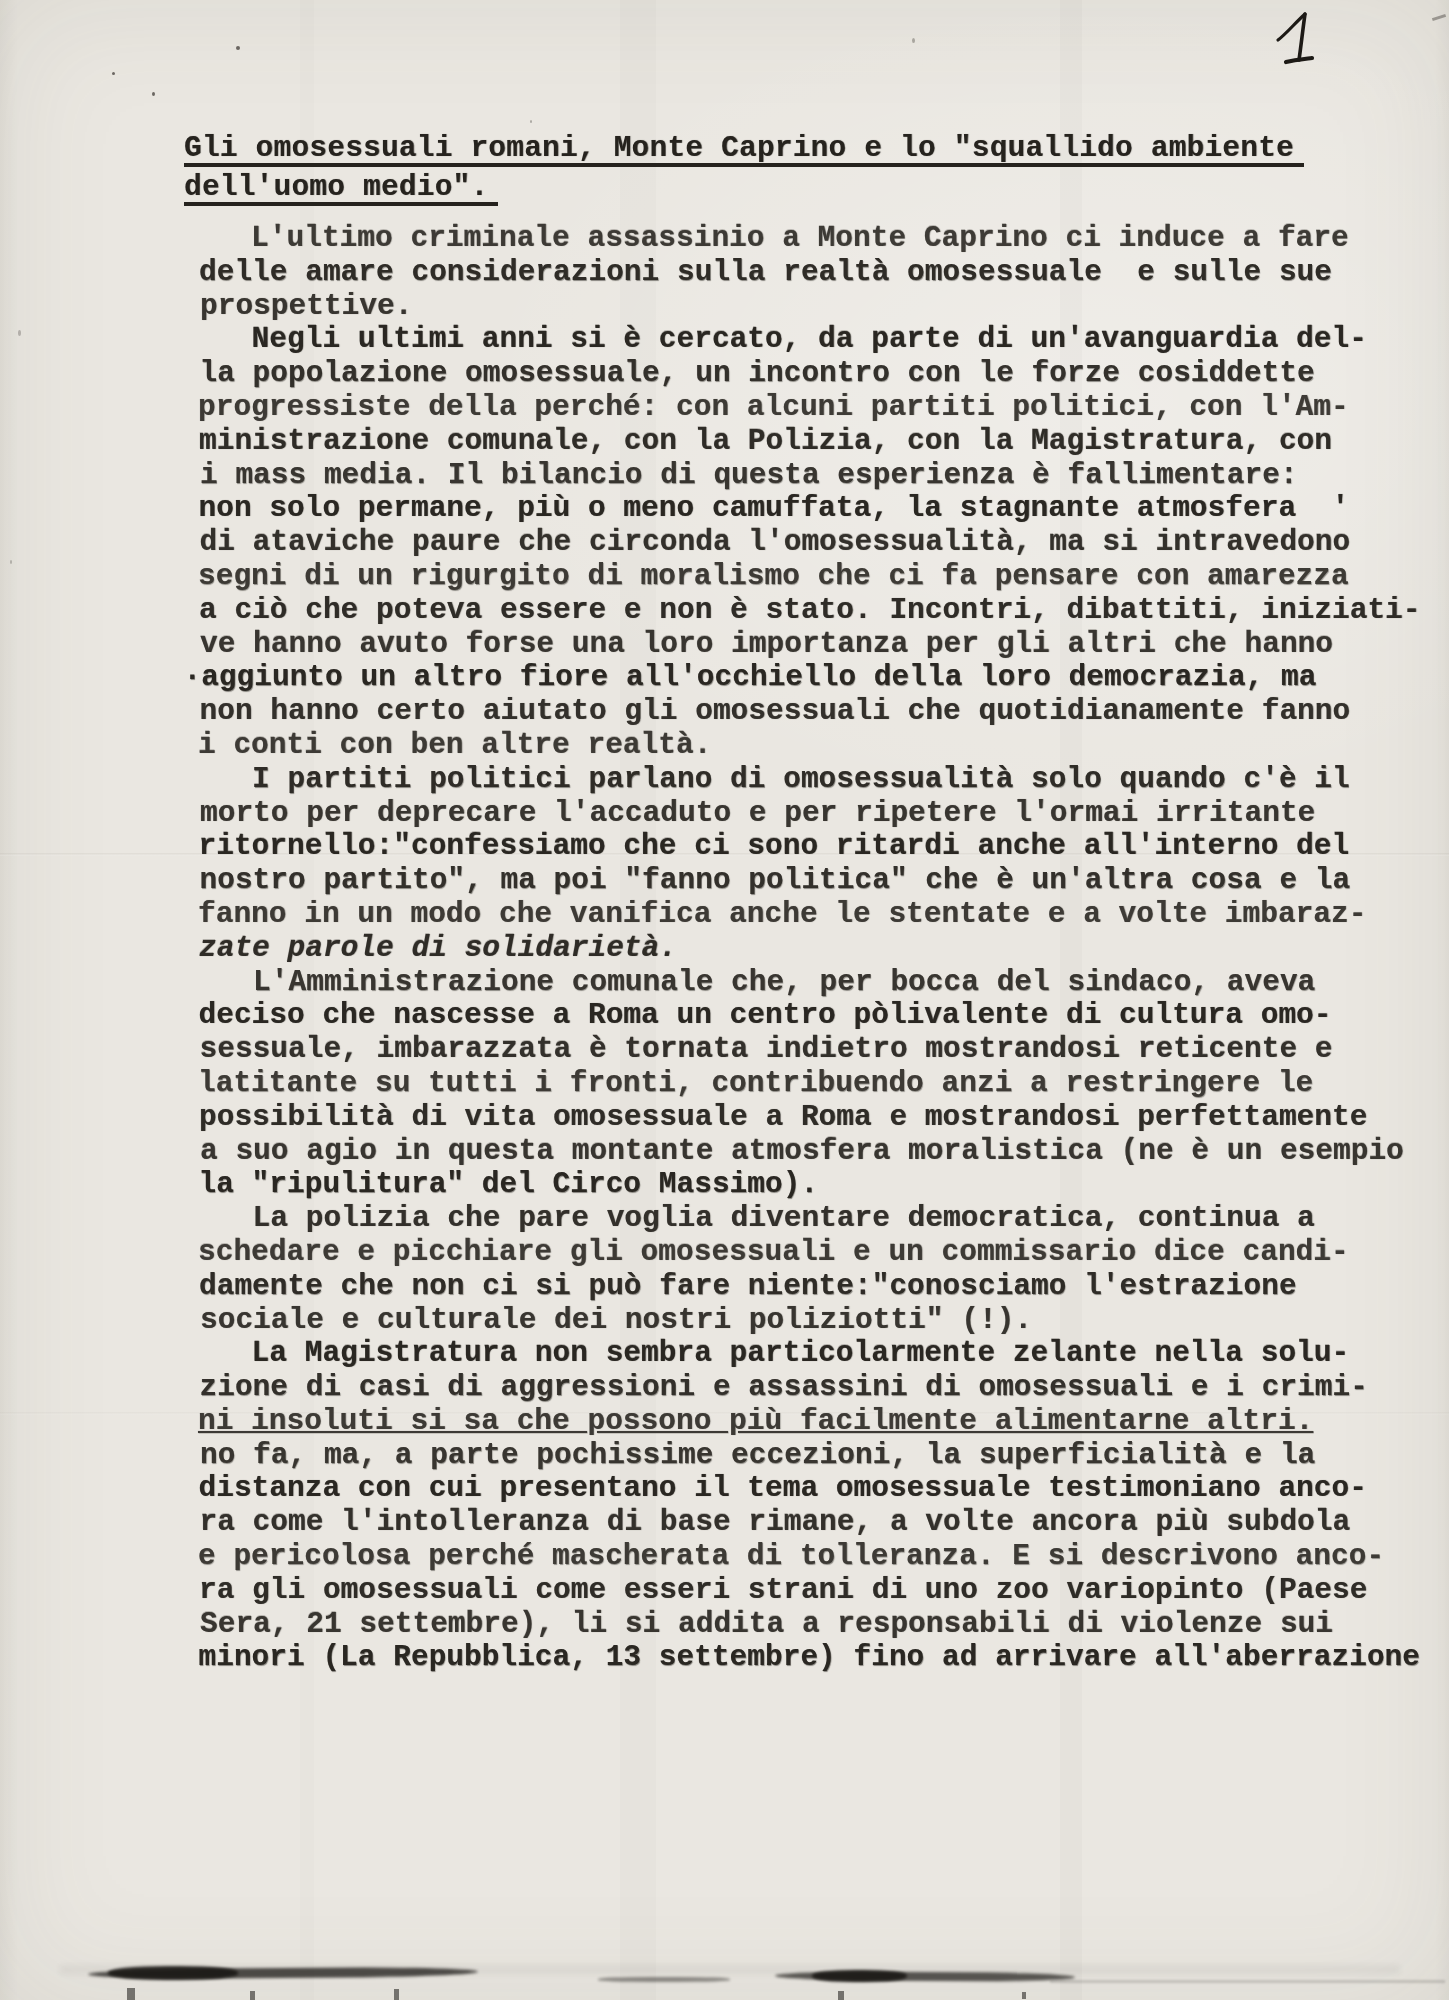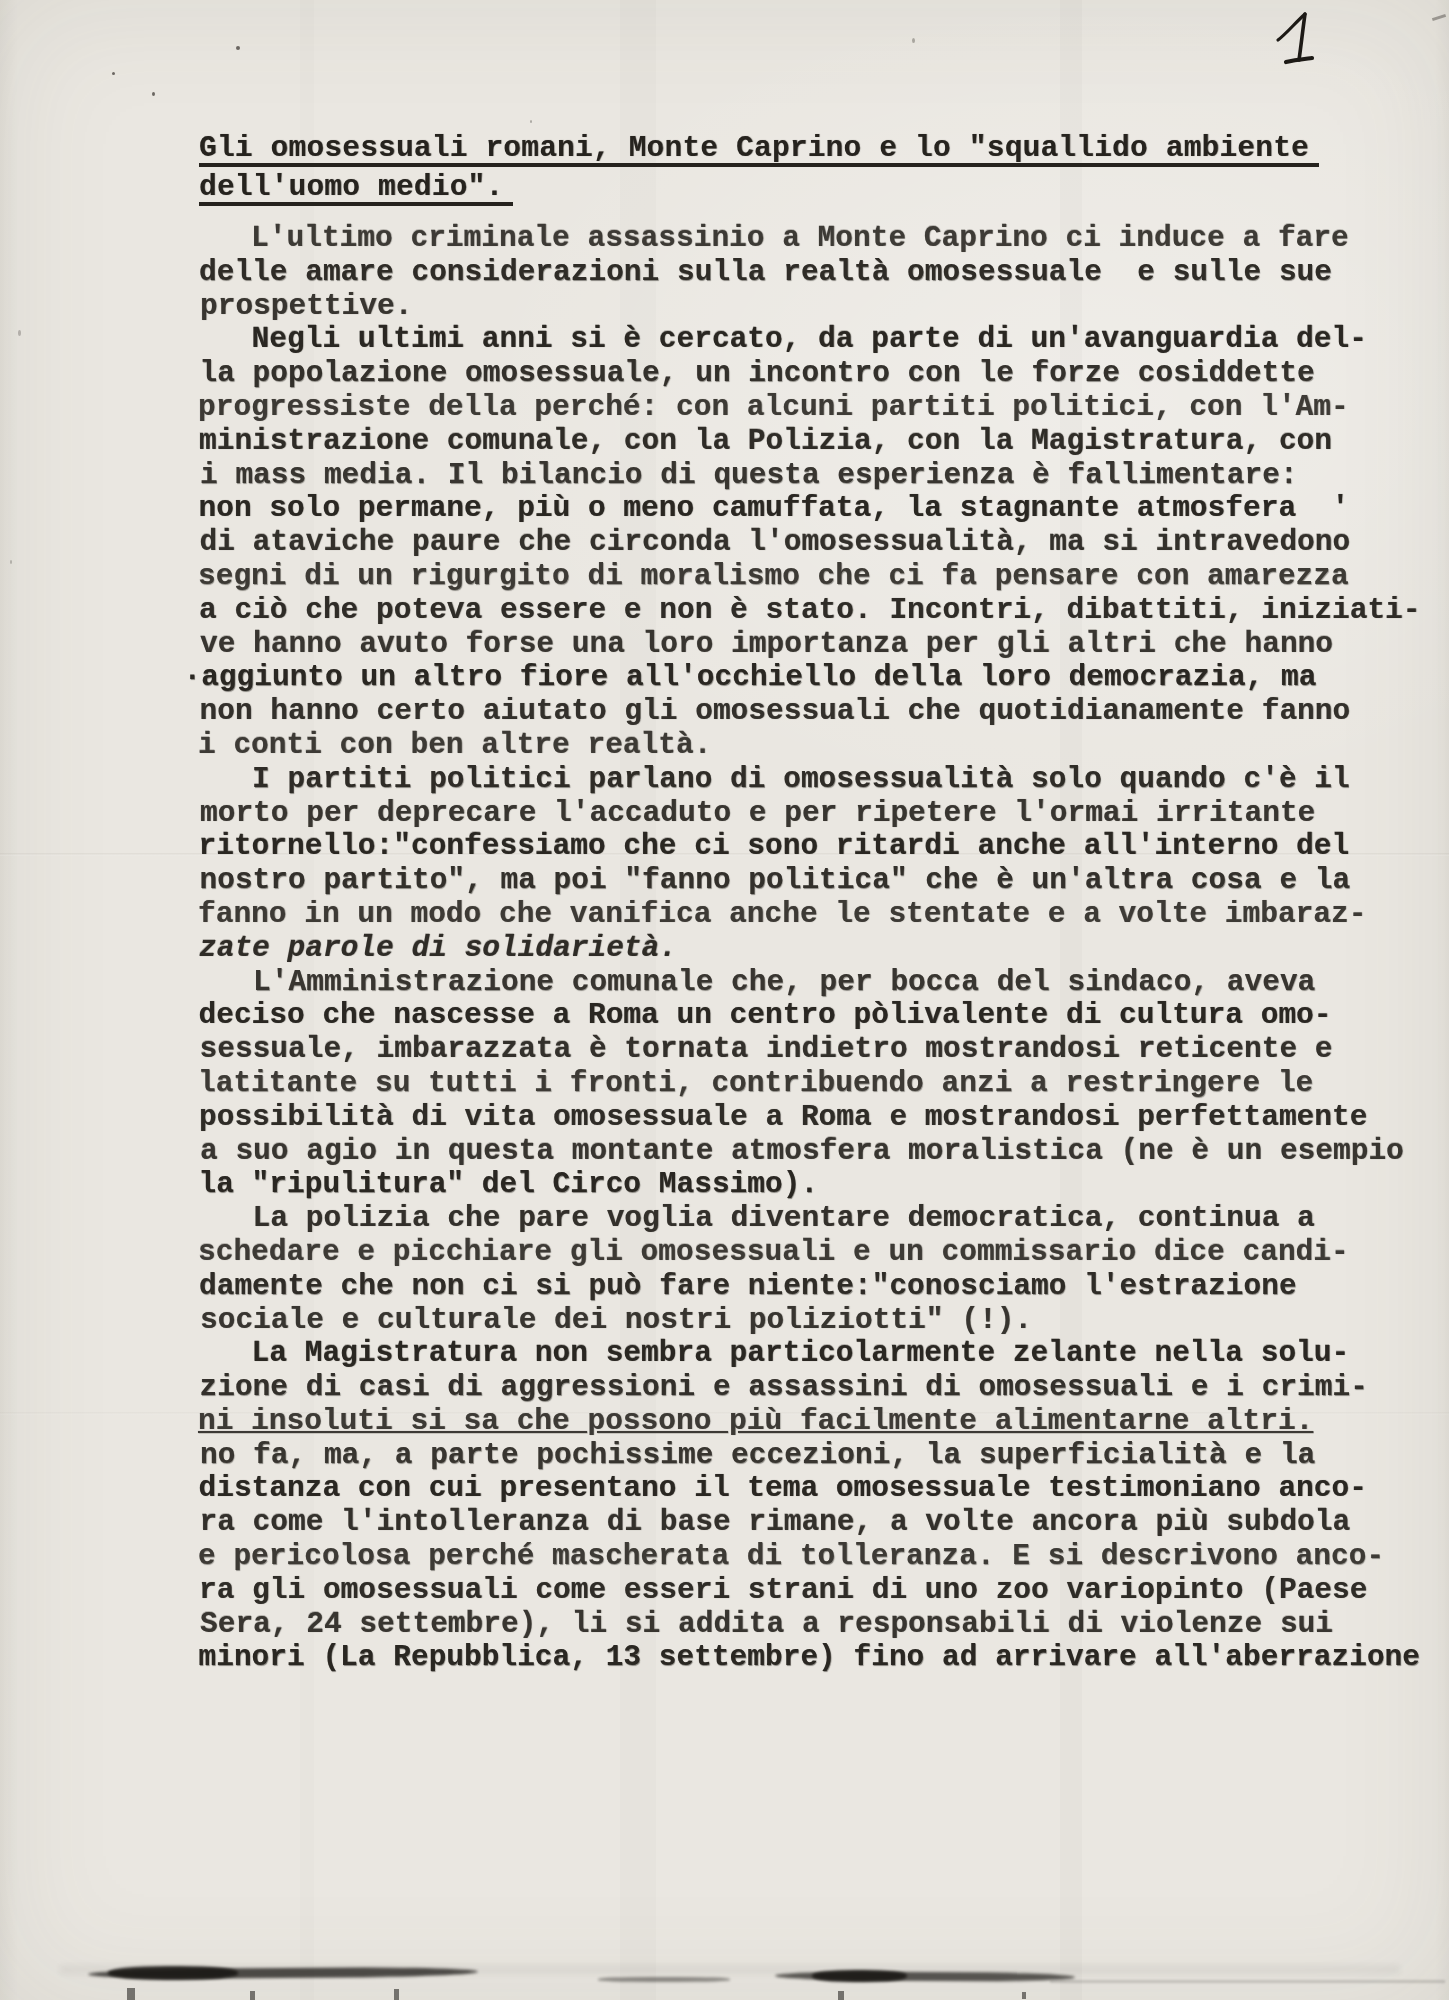--- a/index.html
+++ b/index.html
@@ -16,21 +16,21 @@
     box-shadow: inset 0 0 120px rgba(90,84,70,0.10);
   }
   
   .streak{position:absolute;top:0;bottom:0;pointer-events:none;}
   .streak.v1{left:620px;width:36px;background:rgba(60,55,45,0.018);}
   .streak.v2{left:1060px;width:22px;background:rgba(60,55,45,0.022);}
   .streak.v3{left:300px;width:14px;background:rgba(60,55,45,0.015);}
   .crease{position:absolute;left:0;width:100%;height:3px;background:linear-gradient(180deg,rgba(120,112,98,0.10),rgba(255,255,255,0.18));pointer-events:none;}
 
   .title{
-    position:absolute;left:199px;top:133px;
+    position:absolute;left:184px;top:133px;
     font-size:29.5px;font-weight:bold;color:var(--ink,#26231e);
     letter-spacing:0.2px;
   }
   .title-line{
     display:table;white-space:pre;line-height:30px;
     border-bottom:4px solid var(--ink,#26231e);
     padding-right:10px;margin-bottom:5px;
     text-shadow:0.6px 0.4px 0.8px rgba(30,27,22,0.55);
   }
   .docbody{
@@ -131,21 +131,21 @@
       <div class="tline" style="transform: translate(0px, 0.4px); opacity: 0.952;">damente che non ci si può fare niente:"conosciamo l'estrazione</div>
       <div class="tline" style="transform: translate(1px, 0px); opacity: 0.904;">sociale e culturale dei nostri poliziotti" (!).</div>
       <div class="tline" style="transform: translate(-0.5px, -0.4px); opacity: 0.976;">   La Magistratura non sembra particolarmente zelante nella solu-</div>
       <div class="tline" style="transform: translate(0.5px, 0.4px); opacity: 0.928;">zione di casi di aggressioni e assassini di omosessuali e i crimi-</div>
       <div class="tline" style="transform: translate(-1px, 0px); opacity: 0.88; text-decoration: underline;">ni insoluti si sa che possono più facilmente alimentarne altri.</div>
       <div class="tline" style="transform: translate(1px, 0.4px); opacity: 0.904;">no fa, ma, a parte pochissime eccezioni, la superficialità e la</div>
       <div class="tline" style="transform: translate(-0.5px, 0px); opacity: 0.976;">distanza con cui presentano il tema omosessuale testimoniano anco-</div>
       <div class="tline" style="transform: translate(0.5px, -0.4px); opacity: 0.928;">ra come l'intolleranza di base rimane, a volte ancora più subdola</div>
       <div class="tline" style="transform: translate(-1px, 0.4px); opacity: 0.88;">e pericolosa perché mascherata di tolleranza. E si descrivono anco-</div>
       <div class="tline" style="transform: translate(0px, 0px); opacity: 0.952;">ra gli omosessuali come esseri strani di uno zoo variopinto (Paese</div>
-      <div class="tline" style="transform: translate(1px, -0.4px); opacity: 0.904;">Sera, 24 settembre), li si addita a responsabili di violenze sui</div>
+      <div class="tline" style="transform: translate(1px, -0.4px); opacity: 0.904;">Sera, 21 settembre), li si addita a responsabili di violenze sui</div>
       <div class="tline" style="transform: translate(-0.5px, 0.4px); opacity: 0.976;">minori (La Repubblica, 13 settembre) fino ad arrivare all'aberrazione</div>
     </div>
 
   <div class="smudge smband"></div>
   <div class="smudge sm1"></div>
   <div class="smudge sm1b"></div>
   <div class="smudge sm2"></div>
   <div class="smudge sm3"></div>
   <div class="smudge sm3b"></div>
   <div class="smudge sm4"></div>

